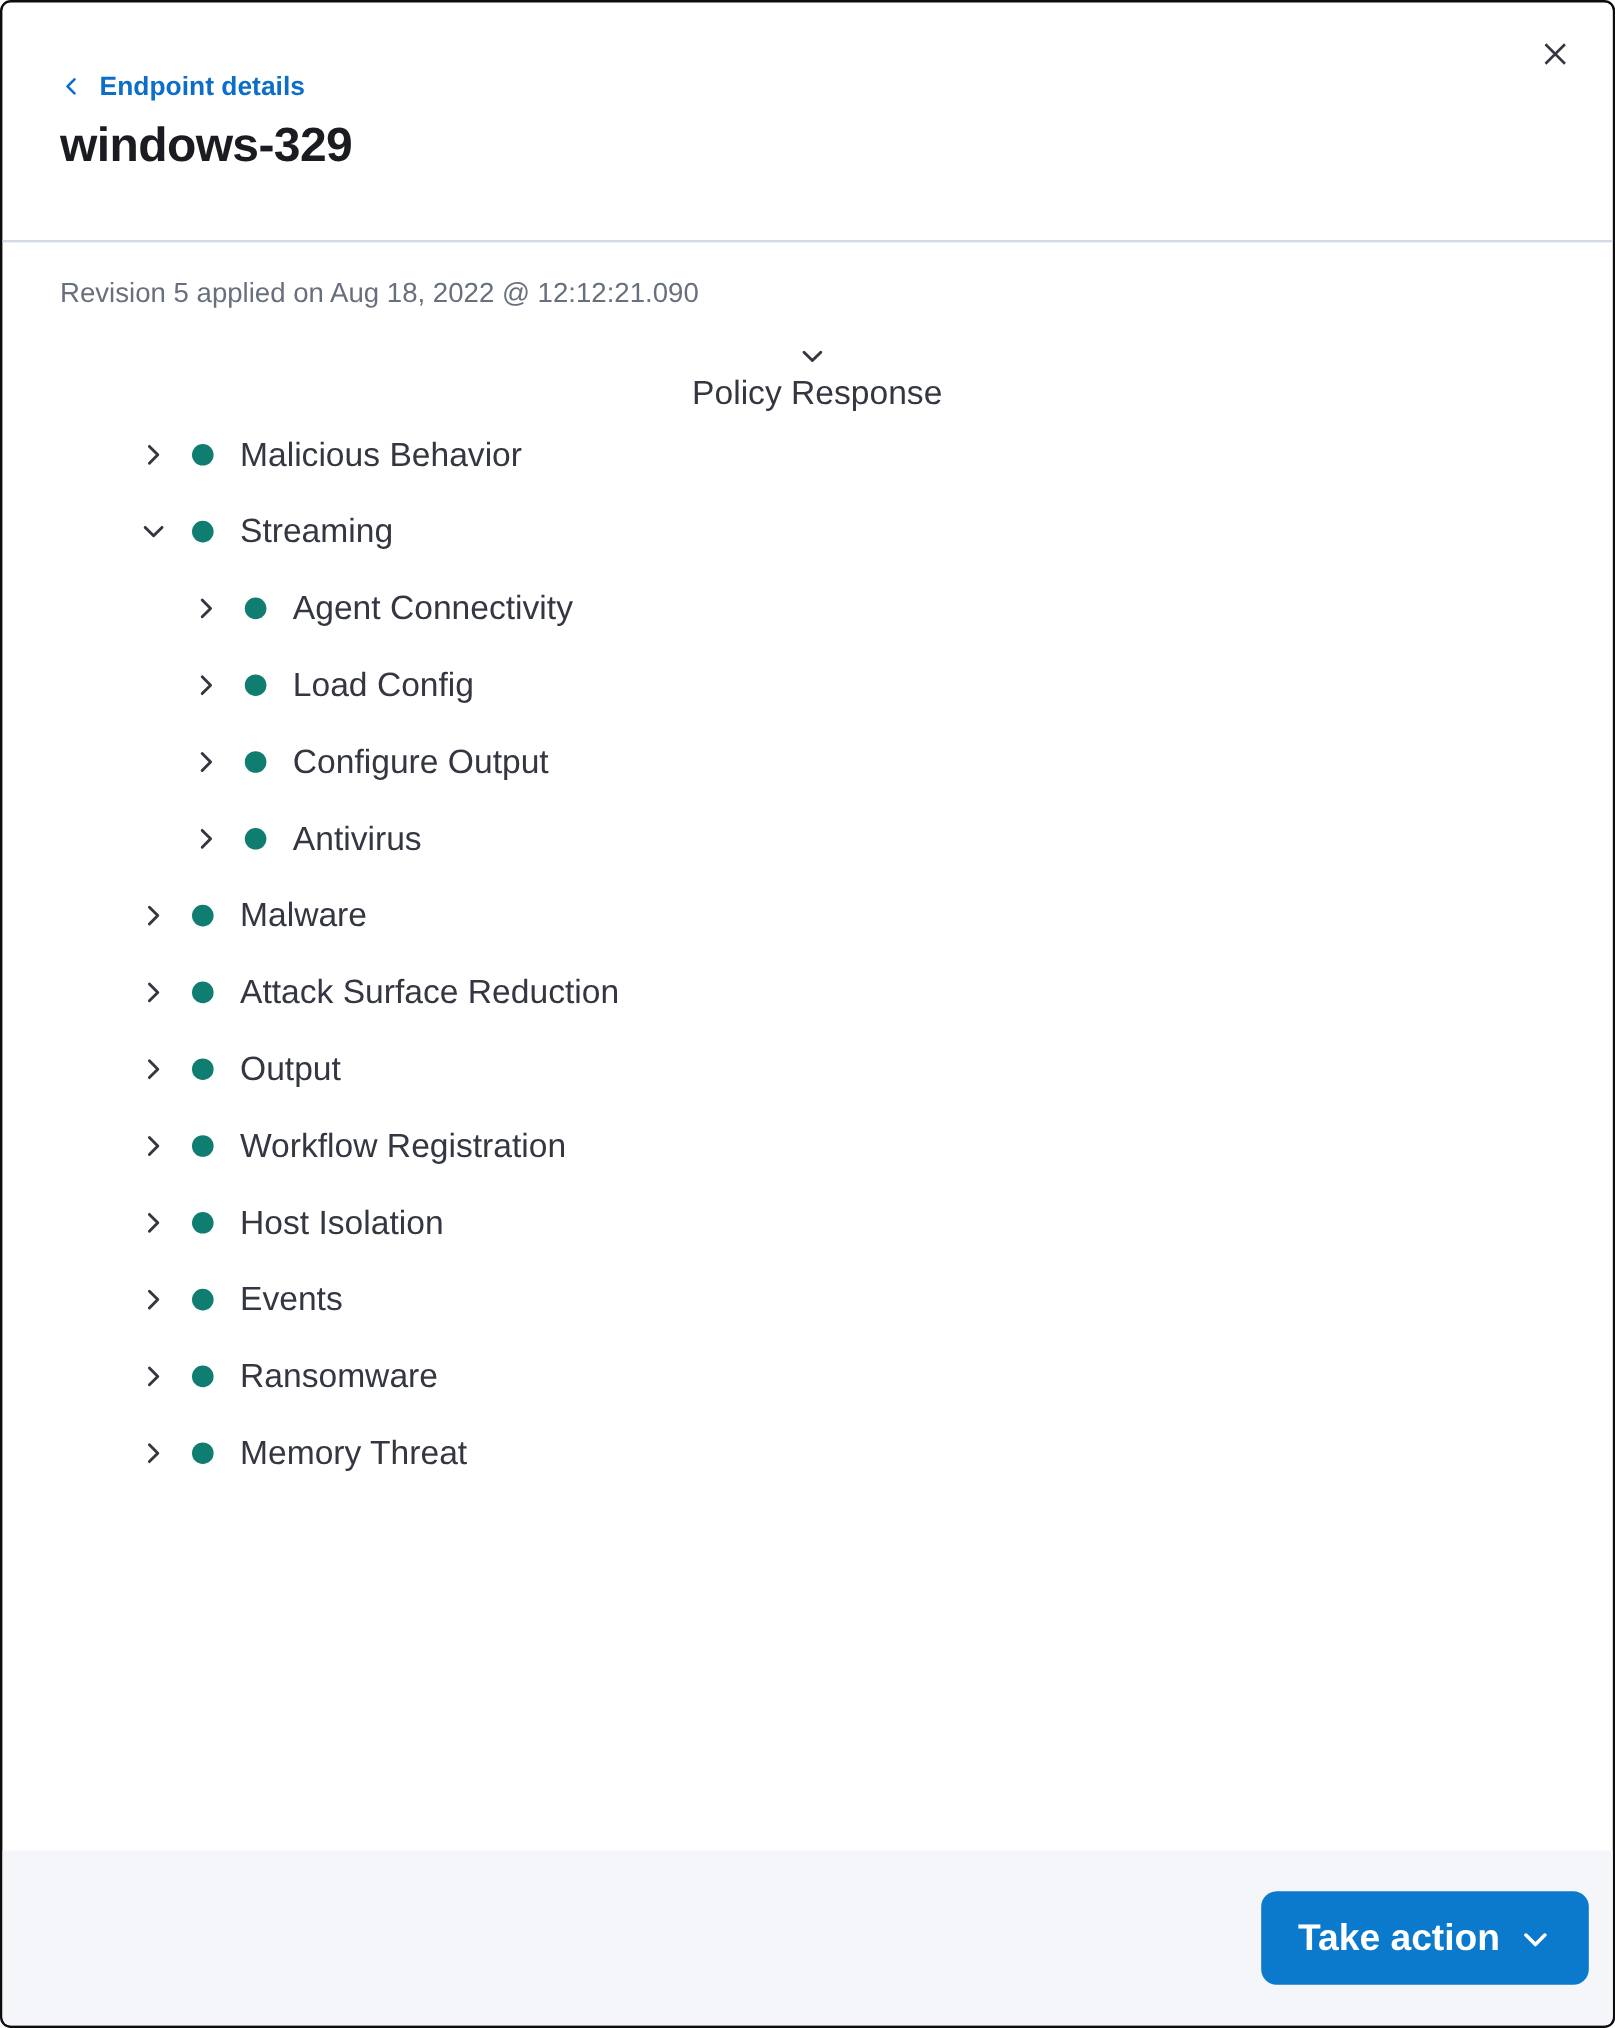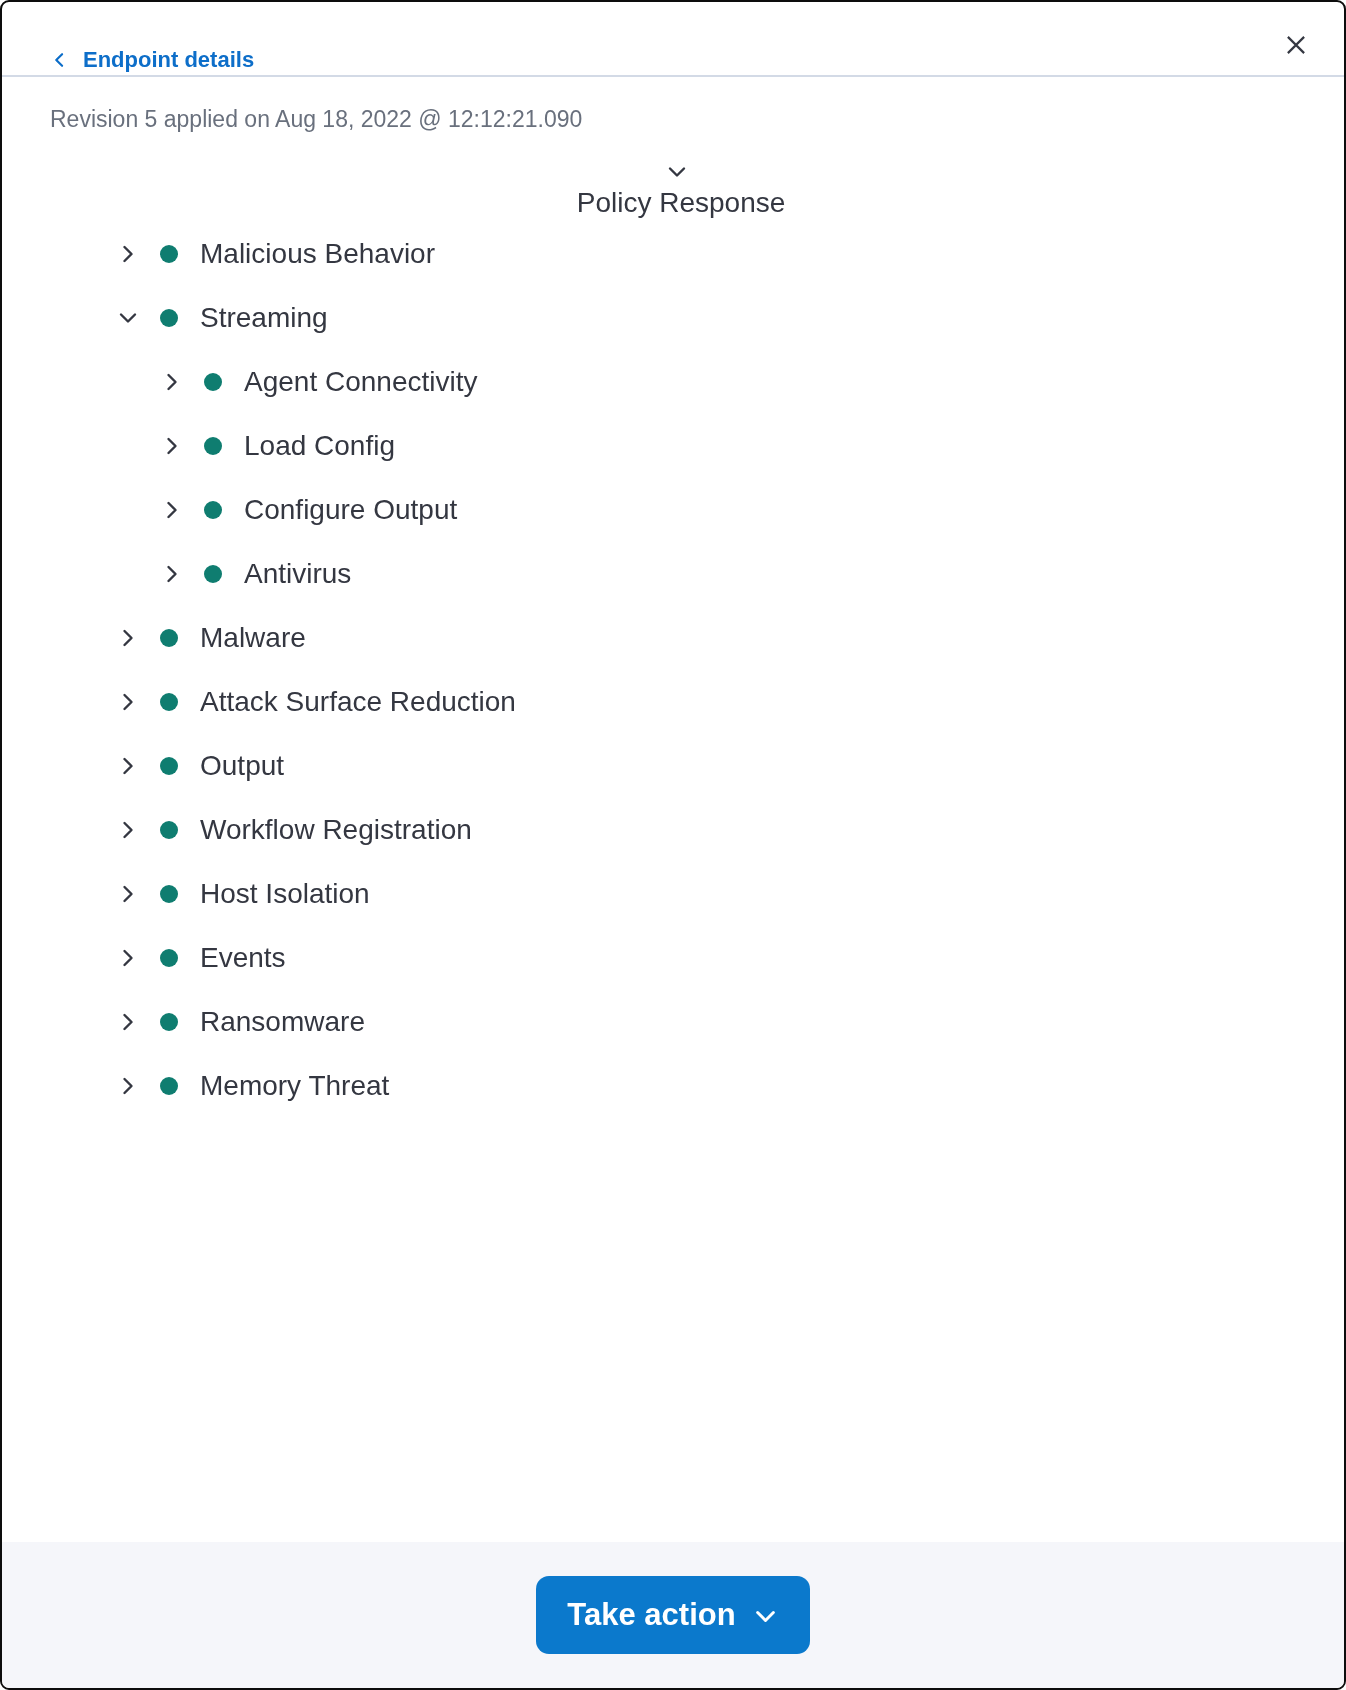--- a/index.html
+++ b/index.html
@@ -19,21 +19,21 @@
     width:1346px;height:1690px;
     box-sizing:border-box;
     border:2px solid #0d0d0d;
     border-radius:9px;
     background:#fff;
     overflow:hidden;
     font-family:"Liberation Sans","DejaVu Sans",sans-serif;
     color:var(--text);
   }
   
-  .flyout-header{position:relative;padding:44px 48px 0 48px;border-bottom:2px solid var(--divider);}
+  .flyout-header{position:relative;padding:56px 48px 0 48px;border-bottom:2px solid var(--divider);}
   .back-link{display:inline-flex;align-items:center;gap:13px;height:28px;color:var(--link-blue);
     font-size:22px;font-weight:700;text-decoration:none;cursor:pointer;background:none;border:none;padding:0;}
   .back-link svg{display:block;}
   .page-title{margin:10px 0 0 0;padding-bottom:56px;font-size:40px;line-height:46px;font-weight:700;
     color:var(--title);letter-spacing:-0.5px;}
   .close-btn{position:absolute;top:22px;right:26px;width:44px;height:44px;display:flex;align-items:center;
     justify-content:center;background:none;border:none;padding:0;cursor:pointer;}
   
   .flyout-body{padding:25px 48px 0 48px;}
   .revision{font-size:23px;line-height:34px;color:var(--subdued);}
@@ -45,21 +45,21 @@
   .level-1{padding-left:64px;align-items:center;}
   .level-2{padding-left:108px;}
   .chev-btn{flex:none;width:28px;height:28px;margin-right:18px;display:flex;align-items:center;
     justify-content:center;background:none;border:none;padding:0;cursor:pointer;}
   .level-0 .chev-btn{margin-right:8px;}
   .chev-btn svg{display:block;}
   .dot{flex:none;width:18px;height:18px;border-radius:50%;background:var(--dot-teal);margin-right:22px;}
   .tree-label{font-size:28px;line-height:34px;color:var(--text);white-space:nowrap;}
   
   .flyout-footer{position:absolute;left:0;right:0;bottom:0;height:146px;background:var(--footer-bg);
-    display:flex;align-items:center;justify-content:center;padding:0 44px;box-sizing:border-box;
+    display:flex;align-items:center;justify-content:flex-end;padding:0 20px;box-sizing:border-box;
     border-radius:0 0 7px 7px;}
   .take-action-btn{display:inline-flex;align-items:center;gap:16px;height:78px;padding:0 31px;
     background:var(--btn-blue);color:#fff;border:none;border-radius:13px;font-family:inherit;
     font-size:31px;font-weight:700;cursor:pointer;}
   .take-action-btn svg{display:block;margin-top:3px;}
 </style>
 </head>
 <body>
 
 <div class="flyout">
@@ -74,20 +74,21 @@
 
   <div class="flyout-header">
     <button class="back-link">
       <span>
         <svg width="20" height="22" viewBox="0 0 24 24" fill="none" stroke="#0d6ec9" stroke-width="2.6" stroke-linecap="round" stroke-linejoin="round">
           <polyline points="14.5 5 7.5 12 14.5 19"></polyline>
         </svg>
       </span>
       <span>Endpoint details</span>
     </button>
+    <div class="page-title">windows-329</div>
   </div>
 
   <div class="flyout-body">
     <div class="revision">Revision 5 applied on Aug 18, 2022 @ 12:12:21.090</div>
 
     <div class="tree">
       <div class="tree-row level-0">
         <button class="chev-btn">
           <svg width="24" height="24" viewBox="0 0 24 24" fill="none" stroke="#343741" stroke-width="2.4" stroke-linecap="round" stroke-linejoin="round">
             <polyline points="5 8.5 12 15.5 19 8.5"></polyline>

